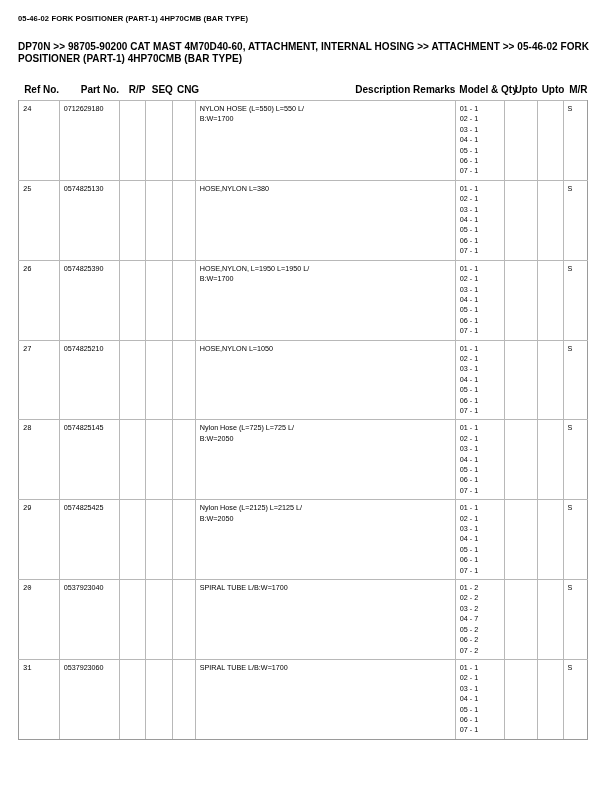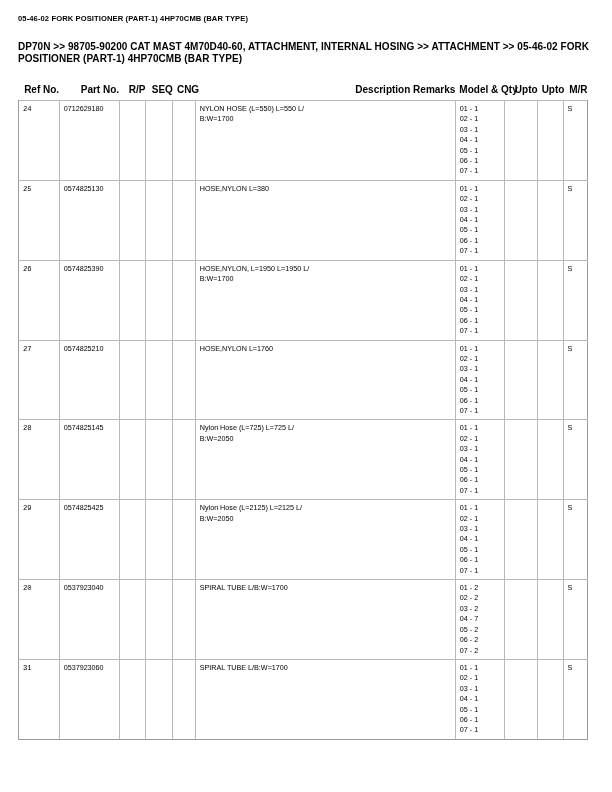--- a/index.html
+++ b/index.html
@@ -200,21 +200,21 @@
           <td class="cell-empty"></td>
           <td class="cell-mr">S</td>
         </tr>
         <tr>
           <td>27</td>
           <td>0574825210</td>
           <td class="cell-empty"></td>
           <td class="cell-empty"></td>
           <td class="cell-empty"></td>
           <td>
-            <span class="desc-line">HOSE,NYLON L=1760</span>
+            <span class="desc-line">HOSE,NYLON L=1050</span>
           </td>
           <td>
             <span class="model-line">01 - 1</span>
             <span class="model-line">02 - 1</span>
             <span class="model-line">03 - 1</span>
             <span class="model-line">04 - 1</span>
             <span class="model-line">05 - 1</span>
             <span class="model-line">06 - 1</span>
             <span class="model-line">07 - 1</span>
           </td>

